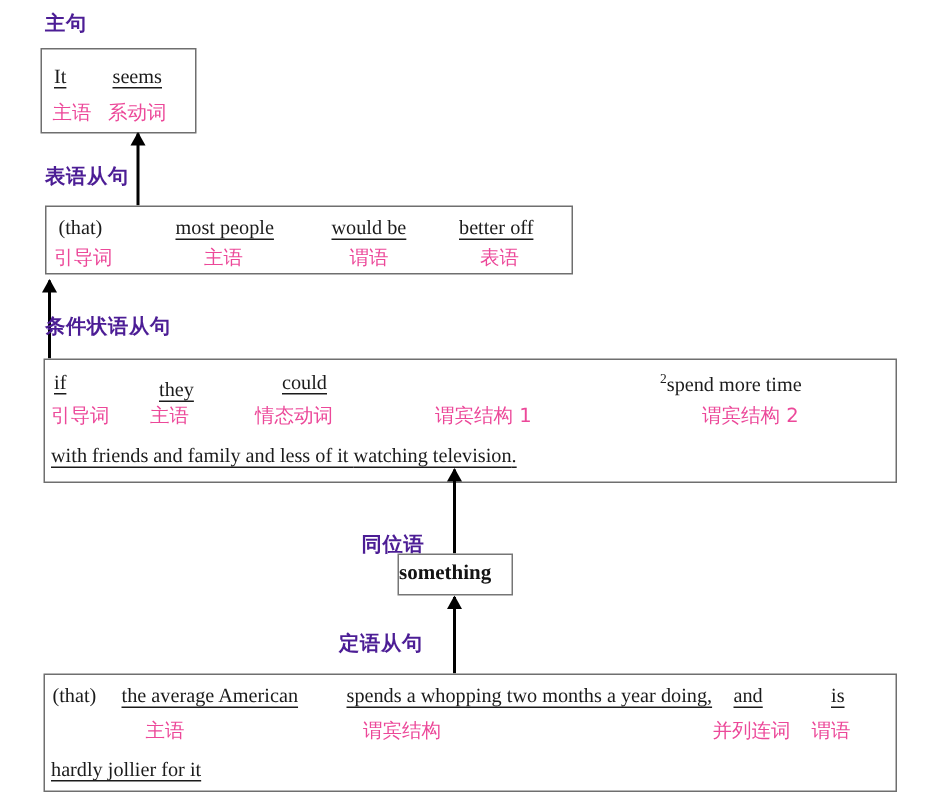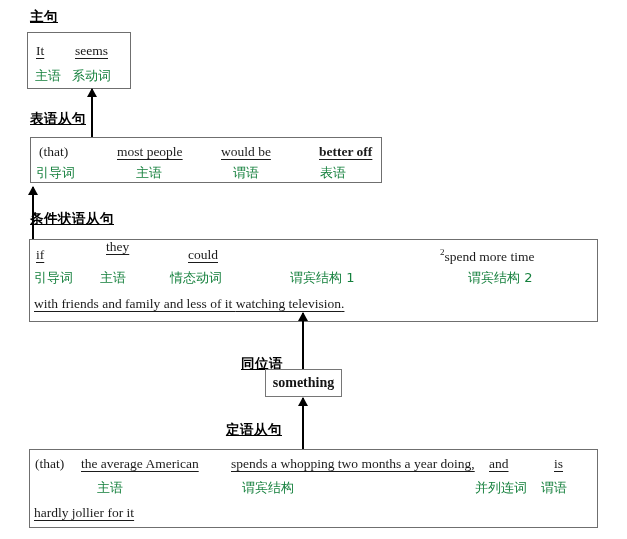--- a/index.html
+++ b/index.html
@@ -20,24 +20,23 @@
     overflow: hidden;
   }
 
   
   .clause-label {
     position: absolute;
     font-family: "DejaVu Sans", "Liberation Sans", sans-serif;
     font-weight: bold;
     font-size: 13.5px;
     letter-spacing: 0.5px;
-    color: #000000;
+    color: #4c1d95;
     white-space: nowrap;
     line-height: 1;
-    text-decoration: underline;
   }
 
   
   .box {
     position: absolute;
     border: 1px solid #6f6f6f;
     background: #ffffff;
     box-sizing: border-box;
   }
   .box-inner {
@@ -58,41 +57,41 @@
     font-family: "Liberation Serif", "DejaVu Serif", serif;
   }
   .en.u {
     text-decoration: underline;
     text-underline-offset: 2.5px;
     text-decoration-thickness: 1px;
   }
   .zh {
     font-family: "DejaVu Sans", "Liberation Sans", sans-serif;
     font-size: 13px;
-    color: #15803d;
+    color: #ec4899;
   }
   .sup {
     font-size: 9px;
     vertical-align: super;
     text-decoration: none;
     display: inline-block;
   }
   .nound {
     text-decoration: none;
   }
 
   
   .something-box {
     position: absolute;
     border: 1px solid #767676;
     background: #ffffff;
     box-sizing: border-box;
     display: flex;
     align-items: center;
-    justify-content: center;
+    justify-content: flex-start;
   }
   .something-box span {
     font-family: "Liberation Serif", "DejaVu Serif", serif;
     font-weight: bold;
     font-size: 14px;
     color: #141414;
   }
 
   
   .arrow {
@@ -131,38 +130,38 @@
 
   <div class="arrow" style="left:91px; top:89px; height:48px;"></div>
 
   <div class="clause-label" style="left:30px; top:112px;">表语从句</div>
 
   <div class="box" style="left:30px; top:137px; width:352px; height:46px;">
     <div class="box-inner">
       <span class="tok en" style="left:8px; top:7px;">(that)</span>
       <span class="tok en u" style="left:86px; top:7px;">most people</span>
       <span class="tok en u" style="left:190px; top:7px;">would be</span>
-      <span class="tok en u" style="left:288px; top:7px;font-weight:bold;">better off</span>
+      <span class="tok en u" style="left:275px; top:7px;">better off</span>
 
       <span class="tok zh" style="left:5px; top:28px;">引导词</span>
       <span class="tok zh" style="left:105px; top:28px;">主语</span>
       <span class="tok zh" style="left:202px; top:28px;">谓语</span>
       <span class="tok zh" style="left:289px; top:28px;">表语</span>
     </div>
   </div>
 
   <div class="arrow" style="left:32px; top:187px; height:52px;"></div>
 
   <div class="clause-label" style="left:30px; top:212px;">条件状语从句</div>
 
   <div class="box" style="left:29px; top:239px; width:569px; height:83px;">
     <div class="box-inner">
 
       <span class="tok en u" style="left:6px; top:8px;">if</span>
-      <span class="tok en u" style="left:76px; top:0;">they</span>
+      <span class="tok en u" style="left:76px; top:13px;">they</span>
       <span class="tok en u" style="left:158px; top:8px;">could</span>
 
 
       <span class="tok en" style="left:410px; top:8px;">
         <span class="sup nound">2</span><span class="u">spend more time</span>
       </span>
 
       <span class="tok zh" style="left:4px; top:31px;">引导词</span>
       <span class="tok zh" style="left:70px; top:31px;">主语</span>
       <span class="tok zh" style="left:140px; top:31px;">情态动词</span>

